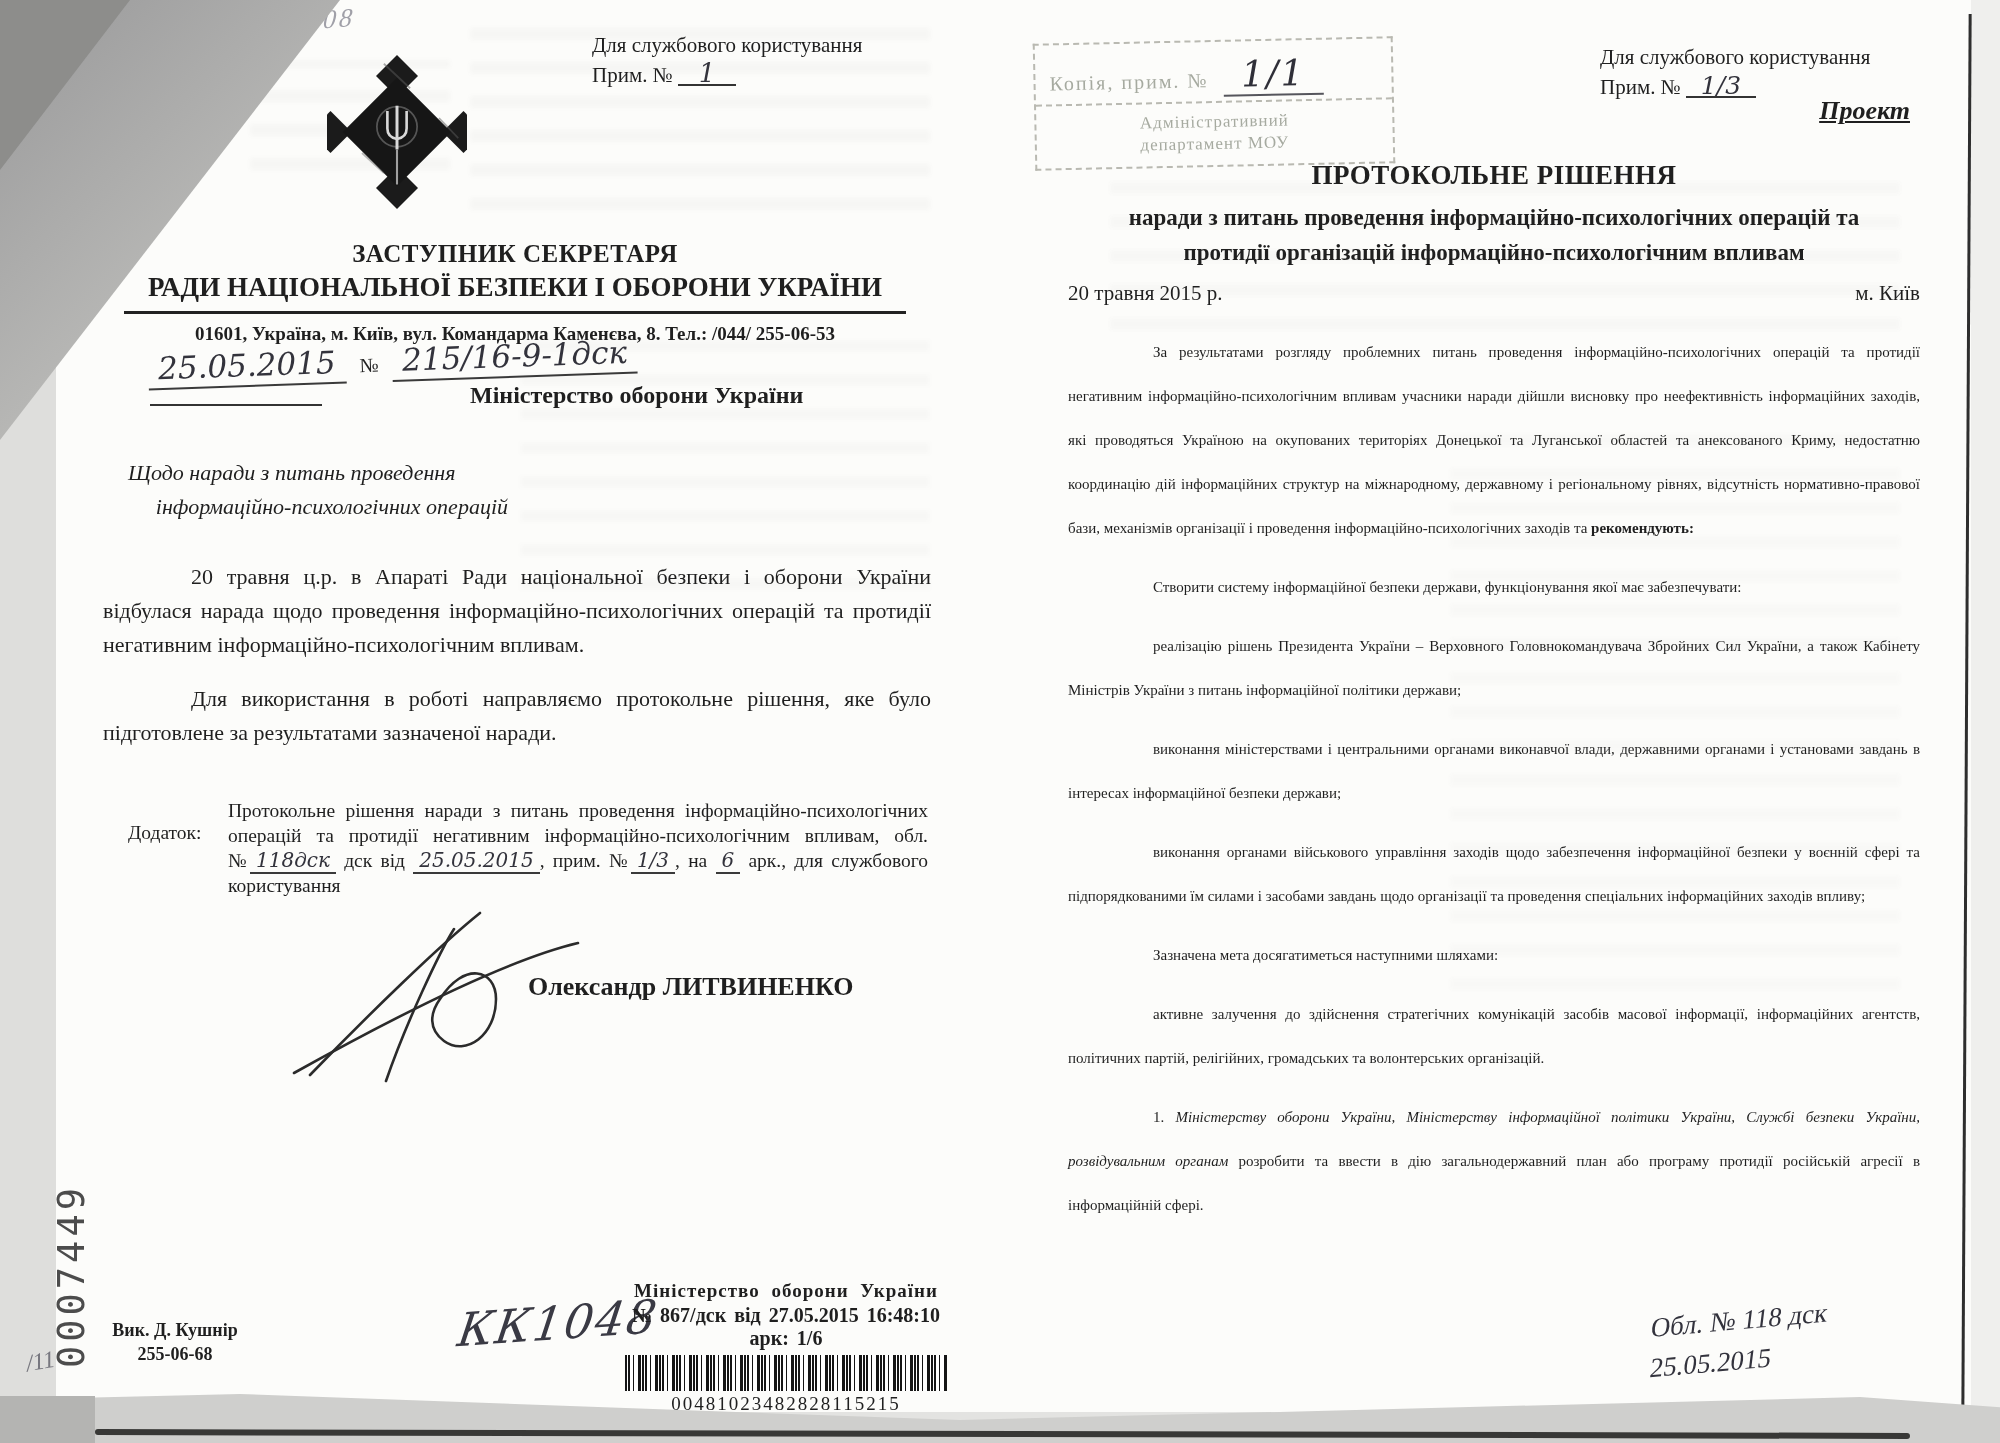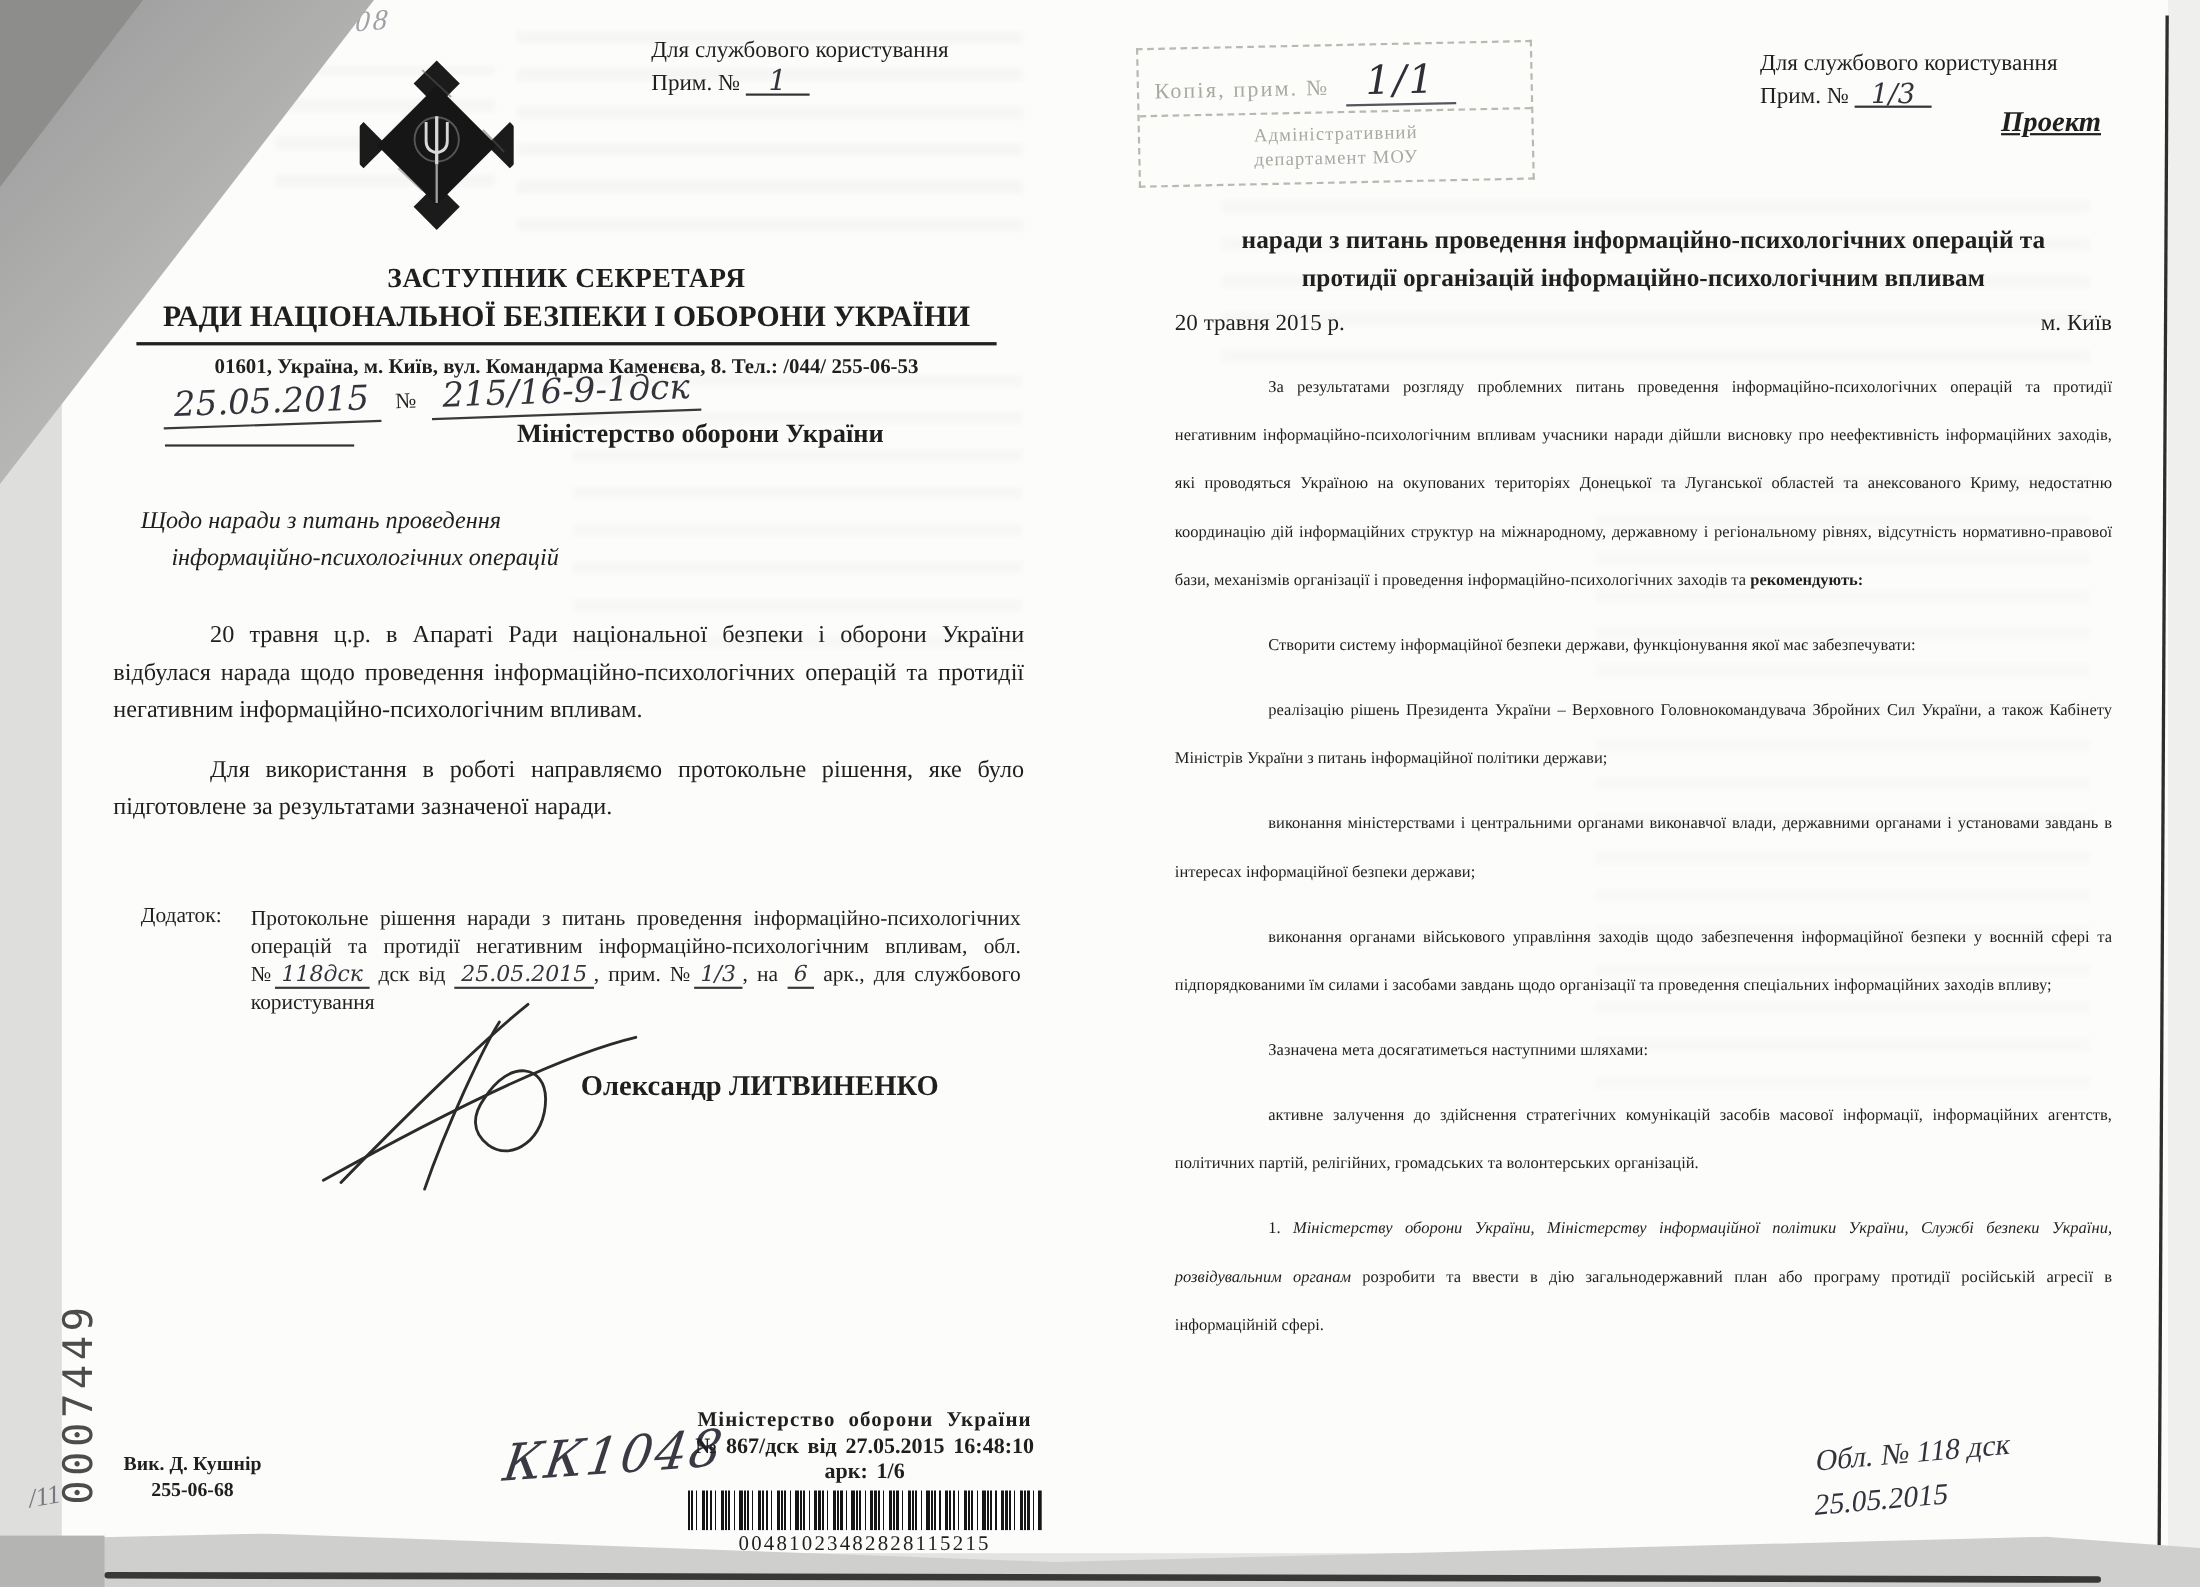--- a/index.html
+++ b/index.html
@@ -36,21 +36,21 @@
   .org-addr{font-size:19px;font-weight:bold;margin-top:9px;}
   .ref{position:absolute;left:148px;top:342px;font-size:31px;transform:rotate(-2deg);white-space:nowrap;}
   .ref .no{font-family:"Liberation Serif",serif;font-style:normal;font-size:20px;color:#222;margin:0 6px;}
   .ref-rule{position:absolute;left:150px;top:404px;width:172px;height:2px;background:#333;}
   .addressee{position:absolute;left:470px;top:382px;font-size:24px;font-weight:bold;}
   .subject{position:absolute;left:128px;top:456px;width:380px;font-style:italic;font-size:22px;line-height:34px;}
   .subject .s2{display:block;margin-left:12px;text-align:right;}
   .body-l{position:absolute;left:103px;top:560px;width:828px;}
   .body-l p{margin:0 0 20px;font-size:22px;line-height:34px;text-indent:88px;text-align:justify;}
   .attach-label{position:absolute;left:128px;top:822px;font-size:19.5px;}
-  .attach-text{position:absolute;left:228px;top:824px;width:700px;font-size:19.5px;line-height:24.5px;text-align:justify;}
+  .attach-text{position:absolute;left:228px;top:799px;width:700px;font-size:19.5px;line-height:24.5px;text-align:justify;}
   .attach-text .hw{font-size:20px;}
   .attach-text .hw-ul{padding:0 6px 0;}
   .sig{position:absolute;left:288px;top:903px;}
   .signer{position:absolute;left:528px;top:972px;font-size:26px;font-weight:bold;}
   .vert-num{position:absolute;left:-15px;top:1263px;width:170px;height:40px;transform:rotate(-90deg);
     font-family:"DejaVu Sans Mono",monospace;font-size:37px;color:#4c4c4c;letter-spacing:4px;}
   .pencil-bl{position:absolute;left:26px;top:1348px;font-size:24px;color:#77777f;font-style:italic;transform:rotate(-10deg);}
   .executor{position:absolute;left:100px;top:1318px;width:150px;text-align:center;font-size:18px;font-weight:bold;line-height:24px;}
   .kk{position:absolute;left:458px;top:1296px;font-size:46px;transform:rotate(-4deg) skewX(-12deg);letter-spacing:2px;color:#3a3a44;}
   .reg-stamp{position:absolute;left:616px;top:1280px;width:340px;text-align:center;}
@@ -195,20 +195,21 @@
   <div class="dsk dsk-r">
     <div>Для службового користування</div>
     <div>
       <span>Прим. №</span>
       <span class="hw blank-13">1/3</span>
     </div>
   </div>
 
   <div class="proekt">Проект</div>
 
+  <div class="title-r">ПРОТОКОЛЬНЕ РІШЕННЯ</div>
   <div class="subtitle-r">
     <div>наради з питань проведення інформаційно-психологічних операцій та</div>
     <div>протидії організацій інформаційно-психологічним впливам</div>
   </div>
 
   <div class="dateline">
     <span>20 травня 2015 р.</span>
     <span class="place">м. Київ</span>
   </div>
 

